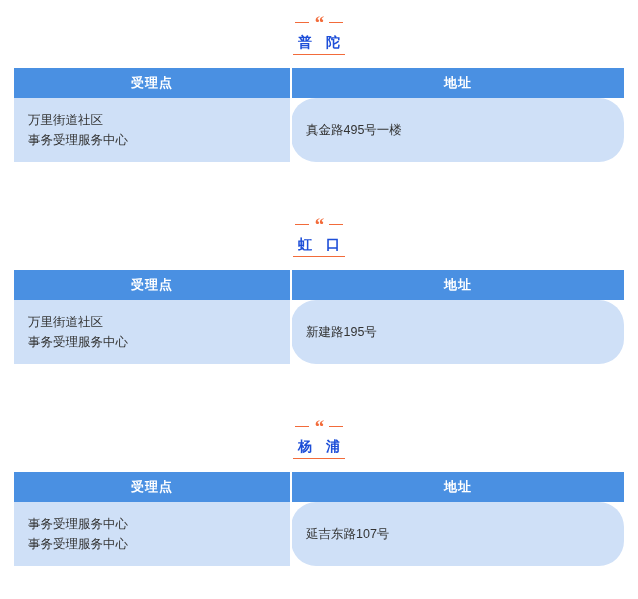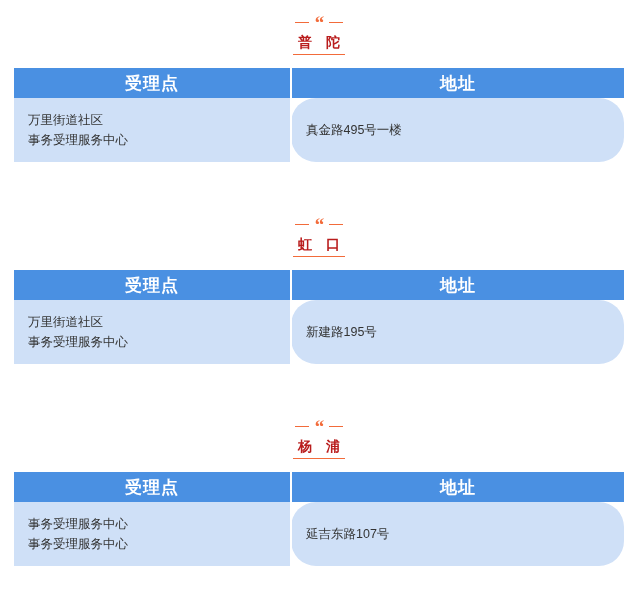--- a/index.html
+++ b/index.html
@@ -45,39 +45,39 @@
   .quote-glyph {
     color: #f26b3a;
     font-family: "Liberation Serif", serif;
     font-size: 19px;
     font-weight: bold;
     line-height: 14px;
     letter-spacing: -1px;
   }
   .section-title {
     margin-top: 2px;
-    color: #b91c1c;
+    color: #1d4ed8;
     font-size: 14px;
     font-weight: bold;
     letter-spacing: 5px;
     text-indent: 5px;
     display: inline-block;
     border-bottom: 1px solid #f26b3a;
     padding-bottom: 2px;
   }
   table.tbl {
     border-collapse: collapse;
     width: 604px;
     margin: 9px auto 0 auto;
     table-layout: fixed;
   }
   table.tbl th {
     background: #4a90e2;
     color: #ffffff;
-    font-size: 17px;
+    font-size: 13px;
     font-weight: bold;
     height: 28px;
     text-align: center;
     letter-spacing: 1px;
     border-right: 2px solid #ffffff;
   }
   table.tbl th:last-child {
     border-right: none;
   }
   table.tbl td {

